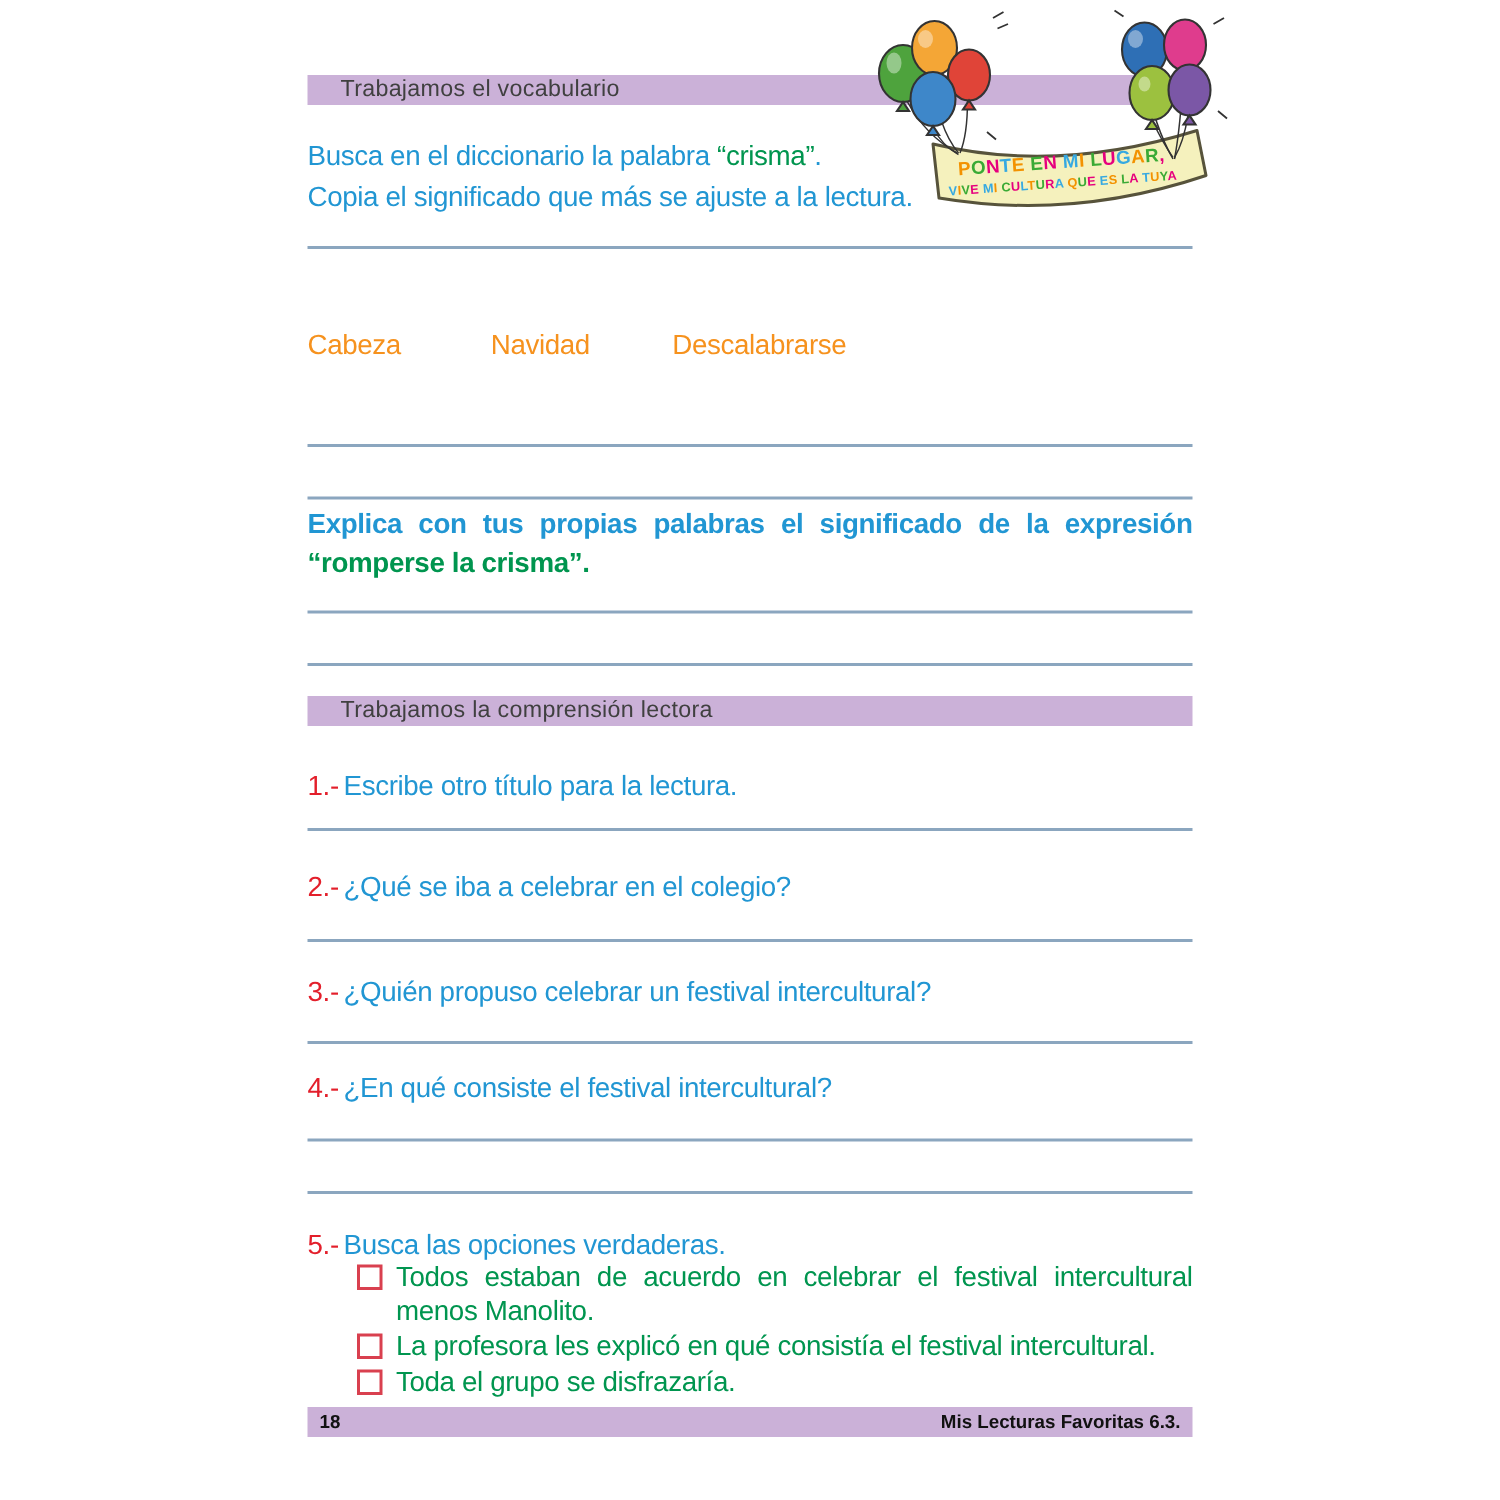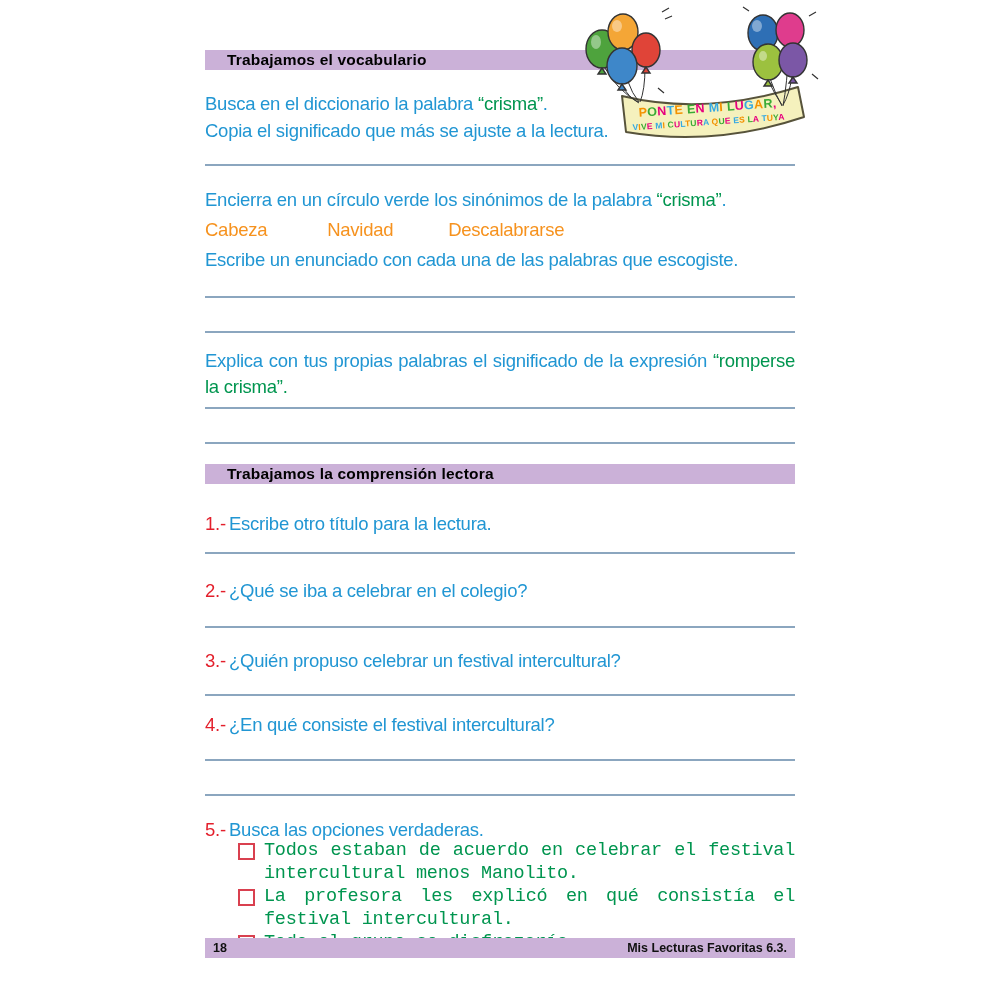--- a/index.html
+++ b/index.html
@@ -1,34 +1,34 @@
 <!DOCTYPE html>
 <html style="--bar: #CBB1D8; --blue: #2196D3; --red: #E31F2B; --green: #00954F; --orange: #F6921E; --rule: #8BA6BF; --checkbox: #D9404F;"><head>
 <meta charset="utf-8">
 <style>
   html,body{margin:0;padding:0;background:#ffffff;}
   .page{
     position:relative;width:1000px;height:1000px;background:#ffffff;overflow:hidden;
     font-family:"Liberation Sans",sans-serif;
   }
   .bar{position:absolute;height:20px;background:var(--bar,#cbb1d8);}
-  .bar-title{display:block;padding-left:22px;line-height:20px;font-weight:bold;
-    font-size:15.5px;color:#000000;letter-spacing:.2px;}
+  .bar-title{display:block;padding-left:22px;line-height:20px;font-weight:normal;
+    font-size:15.5px;color:#404040;letter-spacing:.2px;}
   .rule{position:absolute;left:205px;width:590px;height:2px;background:var(--rule,#8ba6bf);}
   .txt{position:absolute;left:205px;font-size:18.5px;letter-spacing:-.25px;line-height:26px;}
   .blue{color:var(--blue,#2196d3);}
   .green{color:var(--green,#00954f);margin-top:36px;}
   .orange{color:var(--orange,#f6921e);}
   .two-line{width:590px;text-align:justify;}
   .q{display:flex;}
   .qnum{flex:none;width:24px;color:var(--red,#e31f2b);}
   .syn{display:inline-block;}
   .syn1{} .syn2{margin-left:55px;} .syn3{margin-left:50px;}
   .options{position:absolute;left:238px;top:840px;width:557px;}
-  .opt{display:flex;align-items:flex-start;margin-bottom:1px;font-family:Liberation Mono, monospace;}
+  .opt{display:flex;align-items:flex-start;margin-bottom:1px;}
   .opt-box{flex:none;width:13px;height:13px;border:2px solid var(--checkbox,#d9404f);
     background:#fff;margin:3px 9px 0 0;}
   .opt-text{color:var(--green,#00954f);font-size:18.5px;letter-spacing:-.25px;
     line-height:22.5px;text-align:justify;}
   .footer-bar{position:absolute;left:205px;top:938px;width:590px;height:20px;
     background:var(--bar,#cbb1d8);display:flex;justify-content:space-between;
     padding:0 8px;box-sizing:border-box;}
   .ftxt{font-size:12.5px;font-weight:bold;color:#111;line-height:20px;}
   .decor{position:absolute;left:565px;top:0;}
   .banner-text{position:absolute;left:617px;top:101px;width:182px;text-align:center;
@@ -90,36 +90,32 @@
     <div class="bl2"><span style="color: rgb(54, 169, 225);">V</span><span style="color: rgb(243, 146, 0);">I</span><span style="color: rgb(58, 170, 53);">V</span><span style="color: rgb(230, 0, 126);">E</span> <span style="color: rgb(54, 169, 225);">M</span><span style="color: rgb(243, 146, 0);">I</span> <span style="color: rgb(58, 170, 53);">C</span><span style="color: rgb(230, 0, 126);">U</span><span style="color: rgb(54, 169, 225);">L</span><span style="color: rgb(243, 146, 0);">T</span><span style="color: rgb(58, 170, 53);">U</span><span style="color: rgb(230, 0, 126);">R</span><span style="color: rgb(54, 169, 225);">A</span> <span style="color: rgb(243, 146, 0);">Q</span><span style="color: rgb(58, 170, 53);">U</span><span style="color: rgb(230, 0, 126);">E</span> <span style="color: rgb(54, 169, 225);">E</span><span style="color: rgb(243, 146, 0);">S</span> <span style="color: rgb(58, 170, 53);">L</span><span style="color: rgb(230, 0, 126);">A</span> <span style="color: rgb(54, 169, 225);">T</span><span style="color: rgb(243, 146, 0);">U</span><span style="color: rgb(58, 170, 53);">Y</span><span style="color: rgb(230, 0, 126);">A</span></div>
   </div>
 
   <div class="txt" style="top:91px;">
     <span class="blue">Busca en el diccionario la palabra </span><span class="green">“crisma”</span><span class="blue">.</span>
   </div>
   <div class="txt blue" style="top:118px;">Copia el significado que más se ajuste a la lectura.</div>
 
   <div class="rule" style="top:164px;"></div>
 
-  <div class="txt" style="top:187px;">
-    <span class="blue">Encierra en un círculo verde los sinónimos de la palabra </span><span class="green">“crisma”</span><span class="blue">.</span>
-  </div>
 
   <div class="txt" style="top:217px;">
     <span class="orange syn syn1">Cabeza</span>
     <span class="orange syn syn2">Navidad</span>
     <span class="orange syn syn3">Descalabrarse</span>
   </div>
 
-  <div class="txt blue" style="top:247px;">Escribe un enunciado con cada una de las palabras que escogiste.</div>
 
   <div class="rule" style="top:296px;"></div>
   <div class="rule" style="top:331px;"></div>
 
-  <div class="txt two-line" style="top:348px;">
+  <div class="txt two-line" style="top:336px;font-weight:bold;">
     <span class="blue">Explica con tus propias palabras el significado de la expresión </span><span class="green">“romperse la crisma”</span><span class="green">.</span>
   </div>
 
   <div class="rule" style="top:407px;"></div>
   <div class="rule" style="top:442px;"></div>
 
   <div class="bar" style="left:205px;top:464px;width:590px;">
     <span class="bar-title">Trabajamos la comprensión lectora</span>
   </div>
 

